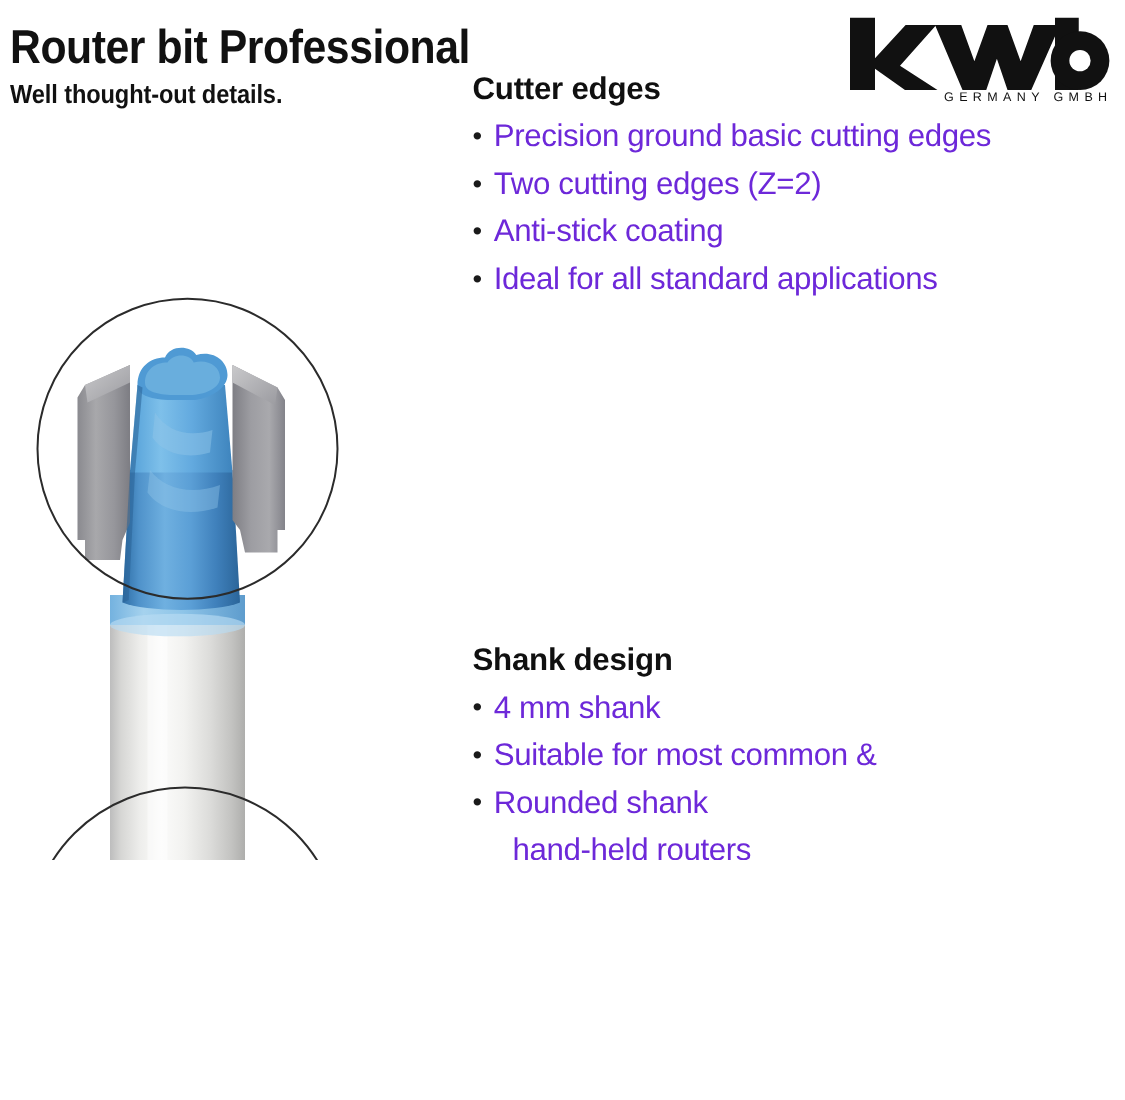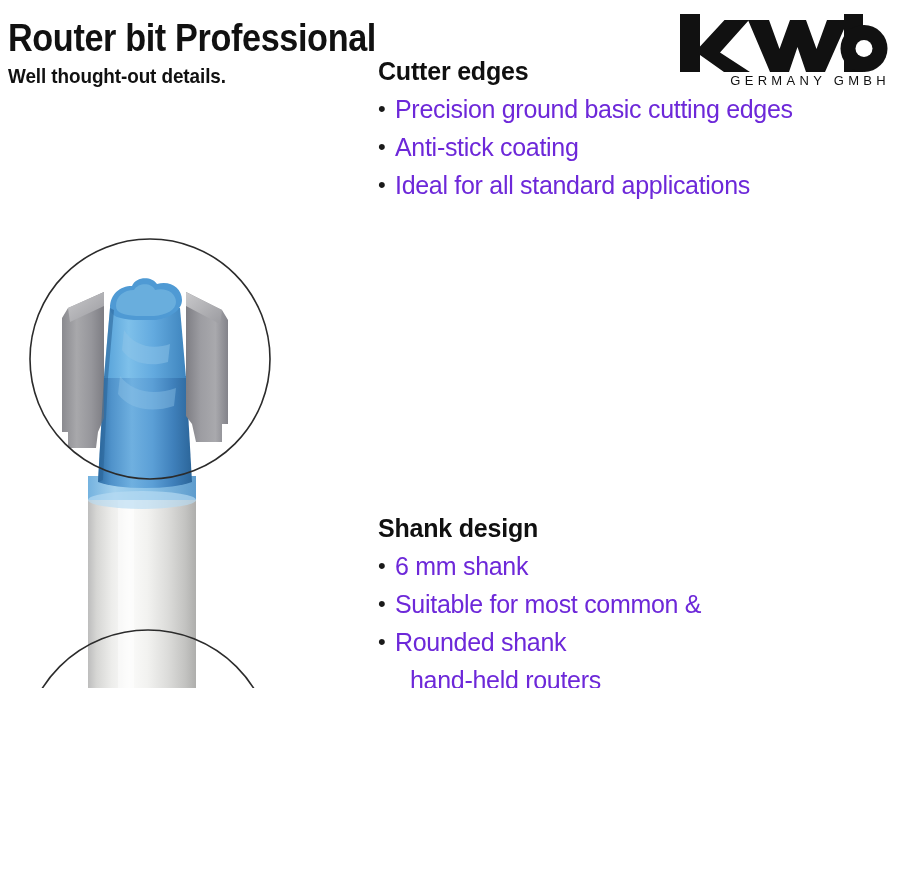--- a/index.html
+++ b/index.html
@@ -69,21 +69,21 @@
   }
   .logo-mark {
     display: block;
     width: 100%;
     height: 58px;
   }
   .logo-sub {
     display: block;
     font-family: "Liberation Sans", sans-serif;
     font-weight: 400;
-    font-size: 13px;
+    font-size: 10px;
     letter-spacing: 4.3px;
     color: #111111;
     text-align: right;
     margin-top: 1px;
     padding-right: 2px;
     white-space: nowrap;
   }
 
   
   .product-area {
@@ -309,28 +309,29 @@
 
       <circle cx="150" cy="179" r="120" fill="none" stroke="#2b2b2b" stroke-width="1.6"></circle>
       <circle cx="148" cy="575" r="125" fill="none" stroke="#2b2b2b" stroke-width="1.6"></circle>
     </svg>
   </div>
 
   <div class="callout" id="callout-cutter-head">
     <div class="callout-head">Cutter edges</div>
     <ul class="bullet-list">
       <li class="bullet-item">Precision ground basic cutting edges</li>
+      <li class="bullet-item">Two cutting edges (Z=2)</li>
       <li class="bullet-item">Anti-stick coating</li>
       <li class="bullet-item">Ideal for all standard applications</li>
     </ul>
   </div>
 
   <div class="callout" id="callout-shank-design">
     <div class="callout-head">Shank design</div>
     <ul class="bullet-list">
-      <li class="bullet-item">6 mm shank</li>
+      <li class="bullet-item">4 mm shank</li>
       <li class="bullet-item">Suitable for most common &amp;</li>
       <li class="bullet-item">Rounded shank</li>
       <li class="bullet-item cont">hand-held routers</li>
     </ul>
   </div>
 
 </div>
 
 </body></html>

